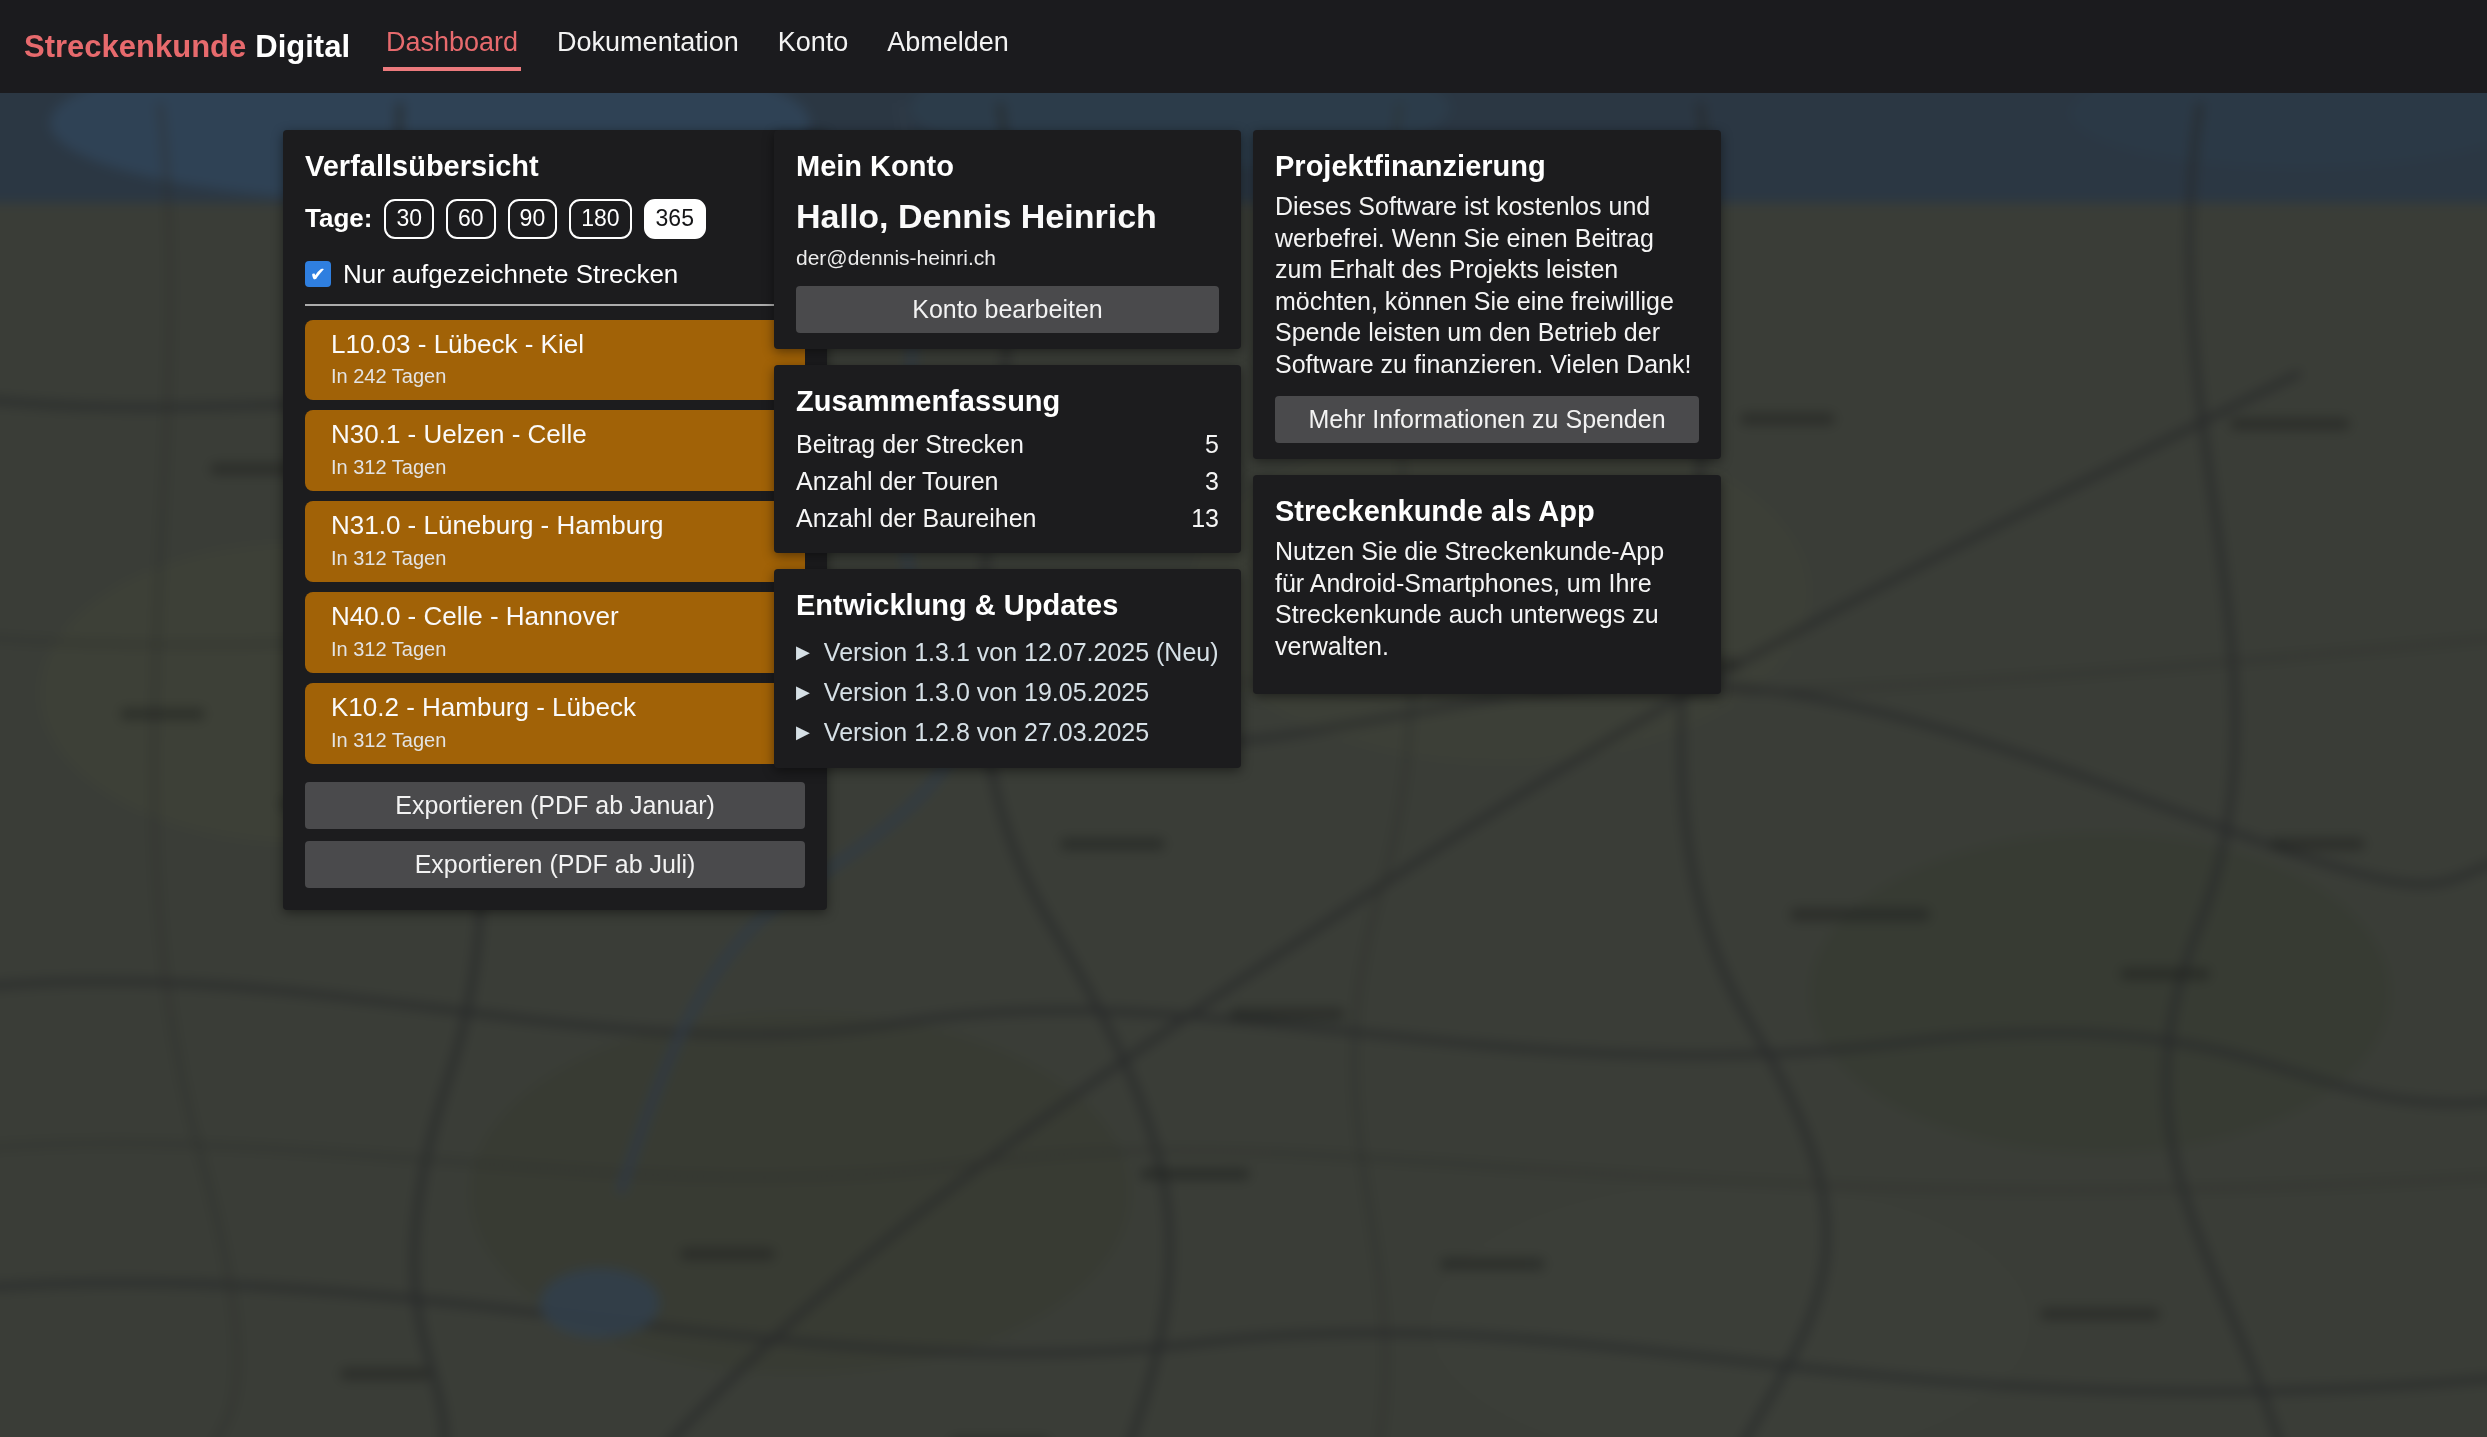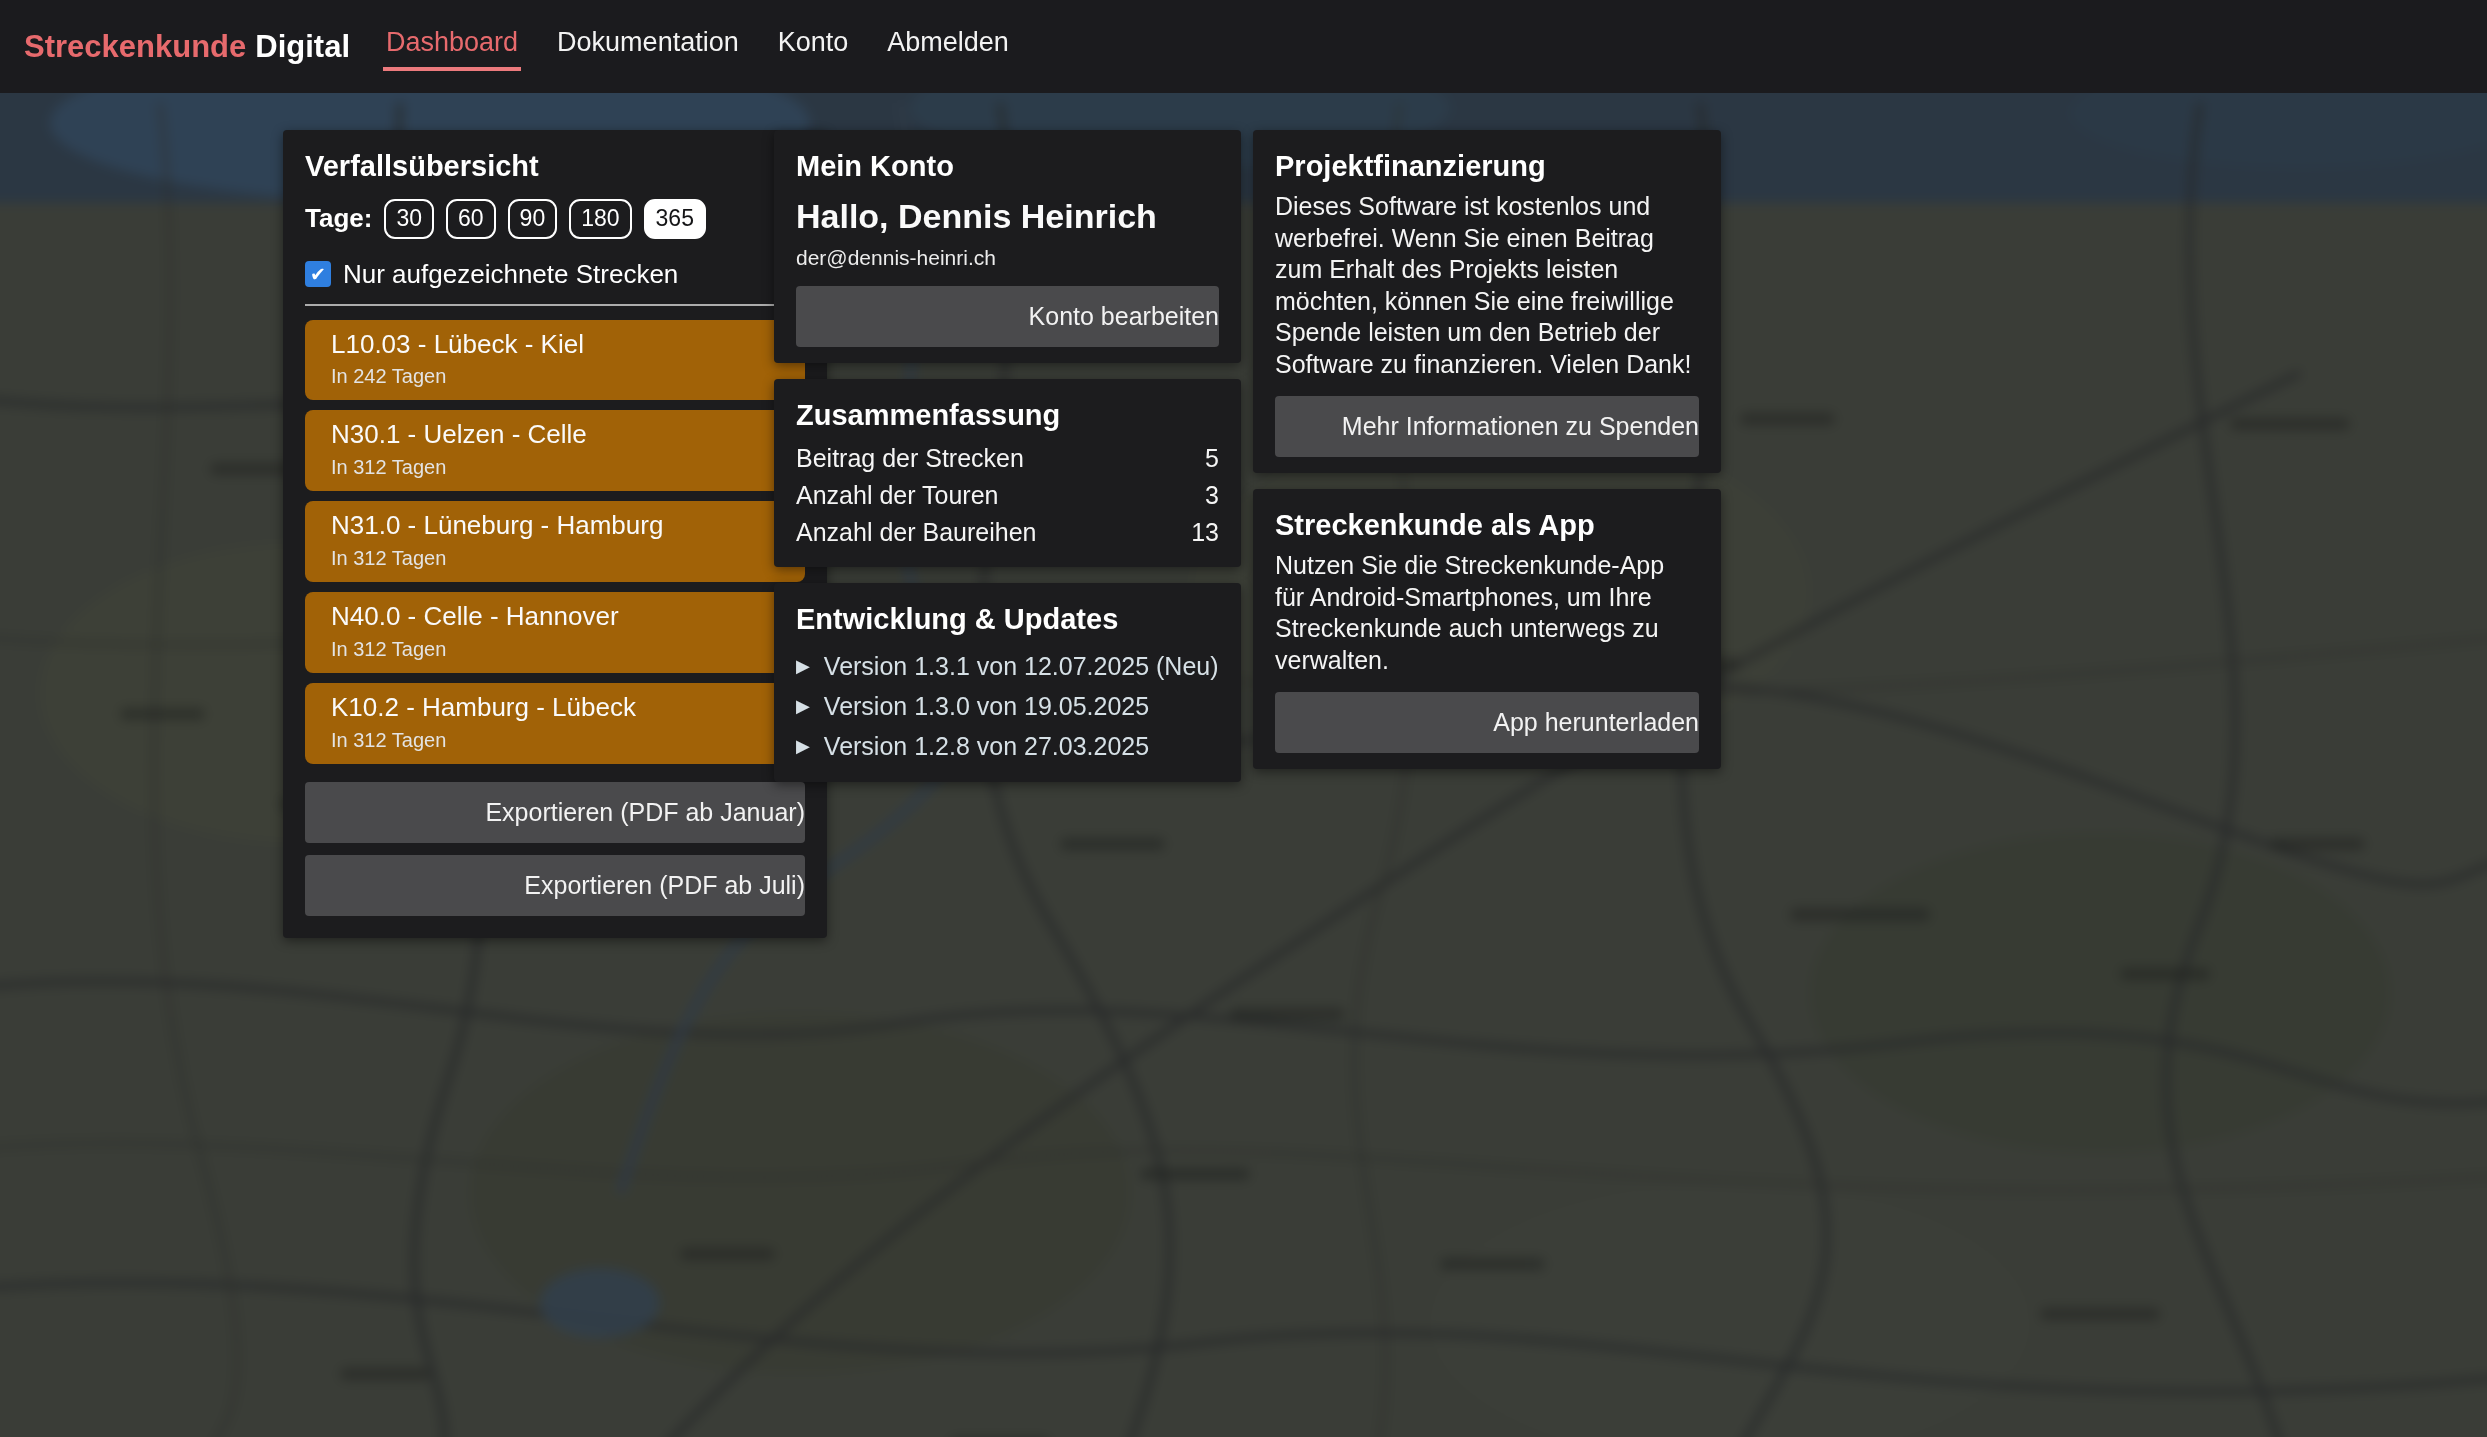--- a/index.html
+++ b/index.html
@@ -72,21 +72,21 @@
   .route-item {
     background: #a16207; border-radius: 8px;
     padding: 10px 26px 12px 26px; margin-top: 10px; cursor: pointer;
   }
   .route-name { font-size: 26px; line-height: 1.15; color: #fafafa; }
   .route-due  { font-size: 20px; line-height: 1.15; color: #e3e3e3; margin-top: 6px; }
 
   .btn {
     display: block; width: 100%; background: #4a4a4c; color: #f2f2f2;
     border: none; border-radius: 4px; font-family: inherit; font-size: 25px;
-    padding: 16px 0; cursor: pointer; text-align: right;
+    padding: 9px 0; cursor: pointer; text-align: center;
   }
   .btn-export-1 { margin-top: 18px; }
   .btn-export-2 { margin-top: 12px; }
 
   
   .greeting { font-size: 34px; margin-bottom: 10px; color: #fafafa; font-weight: bold; }
   .email    { font-size: 21px; margin-bottom: 16px; color: #ececec; }
 
   
   .sum-row { display: flex; justify-content: space-between; align-items: baseline; padding: 4px 0; }
@@ -266,15 +266,14 @@
 <div class="col col-right">
   <section class="panel funding-panel">
     <h2>Projektfinanzierung</h2>
     <p class="body-text">Dieses Software ist kostenlos und werbefrei. Wenn Sie einen Beitrag zum Erhalt des Projekts leisten möchten, können Sie eine freiwillige Spende leisten um den Betrieb der Software zu finanzieren. Vielen Dank!</p>
     <button class="btn">Mehr Informationen zu Spenden</button>
   </section>
 
   <section class="panel app-panel">
     <h2>Streckenkunde als App</h2>
     <p class="body-text">Nutzen Sie die Streckenkunde-App für Android-Smartphones, um Ihre Streckenkunde auch unterwegs zu verwalten.</p>
-    <button class="btn">App herunterladen</button>
   </section>
 </div>
 
 </body></html>

